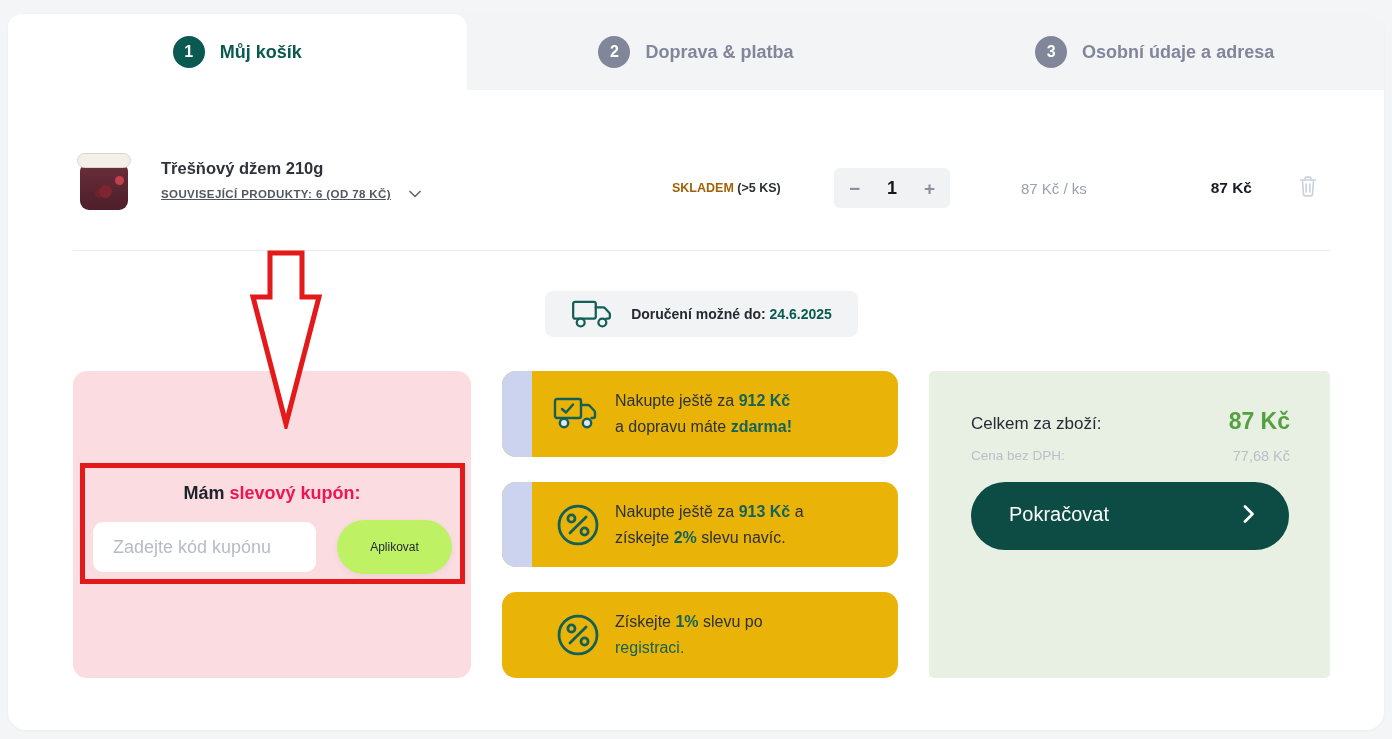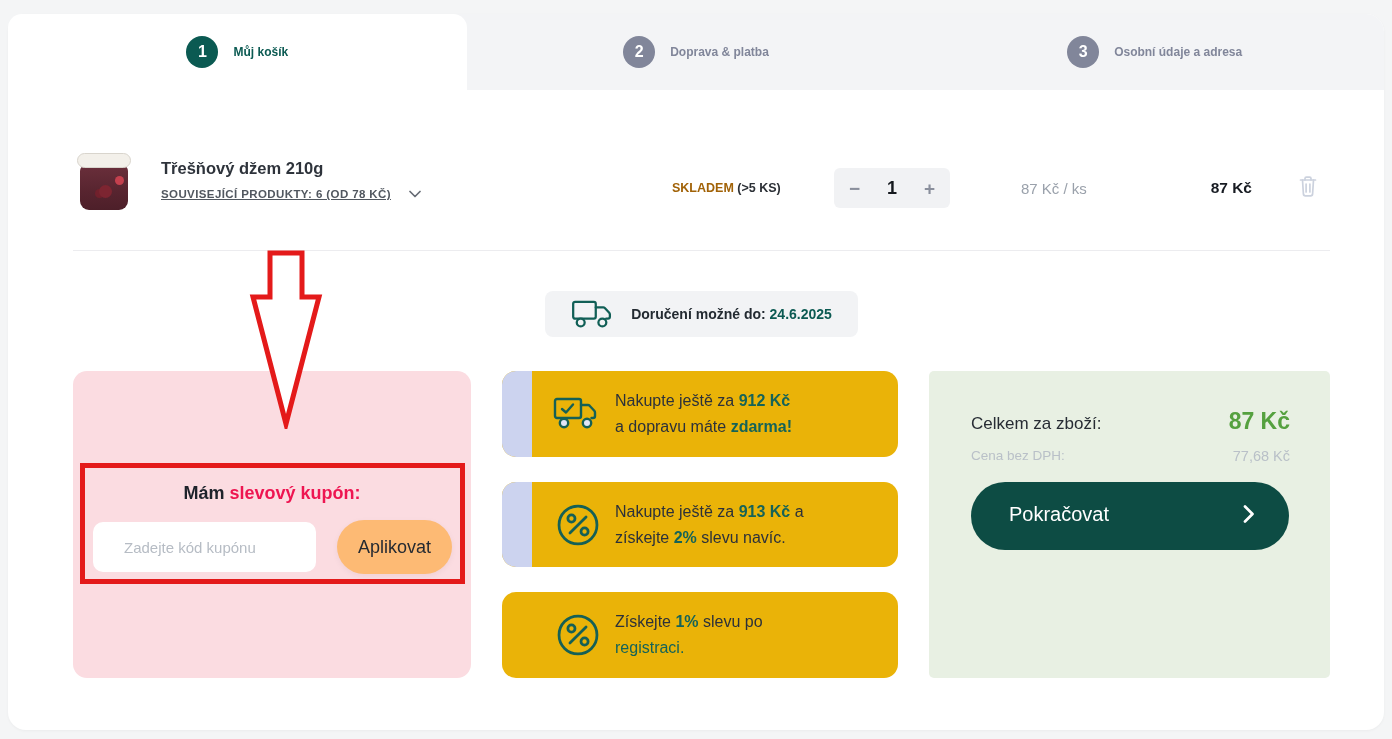--- a/index.html
+++ b/index.html
@@ -13,21 +13,21 @@
 
   
   .tabs { display:grid; grid-template-columns:1fr 1fr 1fr; height:76px;
           background:#f3f4f6; border-radius:18px 18px 0 0; }
   .tab { display:flex; align-items:center; justify-content:center; gap:15px; cursor:pointer; }
   .tab.active { background:#fff; border-radius:14px 14px 0 0; }
   .tab-circle { width:32px; height:32px; border-radius:50%; display:flex; align-items:center;
                 justify-content:center; color:#fff; font-weight:bold; font-size:16px;
                 background:#81869a; flex:0 0 auto; }
   .tab.active .tab-circle { background:var(--accent_teal,#0b5a52); }
-  .tab-label { font-size:12px; font-weight:600; color:#81869a; }
+  .tab-label { font-size:18px; font-weight:600; color:#81869a; }
   .tab.active .tab-label { color:var(--accent_teal,#0b5a52); font-weight:700; }
 
   .body { position:relative; padding:0 54px 0 65px; }
 
   
   .product-row { position:relative; height:76px; margin-top:60px; }
   .vcenter { position:absolute; top:50%; transform:translateY(-50%); }
 
   .jar { position:absolute; left:0; top:2px; width:62px; height:62px; }
   .jar-lid { position:absolute; left:4px; top:1px; width:54px; height:15px; background:#f3f0ea;
@@ -70,25 +70,25 @@
   
   .columns { display:grid; grid-template-columns:398px 396px 401px; column-gap:31px; margin-top:34px; }
 
   .panel-pink { position:relative; height:307px; background:#fbdce1; border-radius:14px; }
   .coupon-title { position:absolute; top:112px; width:100%; text-align:center;
                   font-size:18px; font-weight:700; }
   .t-plain { color:#1e232b; }
   .t-accent { color:var(--pink_accent,#ee1551); }
   .coupon-row { position:absolute; top:149px; left:20px; display:flex; align-items:center; gap:21px; }
   .coupon-input { width:223px; height:50px; border:none; border-radius:10px; background:#fff;
-                  padding:0 31px; font-size:15px; color:#333a42; outline:none;
+                  padding:0 20px; font-size:18px; color:#333a42; outline:none;
                   font-family:"Liberation Sans",sans-serif; }
   .coupon-input::placeholder { color:#b6bcc4; }
-  .apply-btn { width:115px; height:54px; border:none; border-radius:27px; background:#fdba74;
-               font-size:18px; color:#252a31; cursor:pointer;
+  .apply-btn { width:115px; height:54px; border:none; border-radius:27px; background:#bef264;
+               font-size:12px; color:#252a31; cursor:pointer;
                font-family:"Liberation Sans",sans-serif; box-shadow:0 2px 6px rgba(0,0,0,0.05); }
   .red-rect { position:absolute; left:7px; top:92px; width:385px; height:121px;
               border:5px solid var(--annotation_red,#e41a1a); pointer-events:none; }
 
   .mid-stack { display:flex; flex-direction:column; gap:25px; }
   .promo-box { position:relative; height:86px; background:#eab308; border-radius:14px;
                display:flex; align-items:center; }
   .promo-box.h85 { height:85px; }
   .accent-strip { position:absolute; left:0; top:0; bottom:0; width:30px; background:#ccd3ef;
                   border-radius:14px 0 0 14px; }

